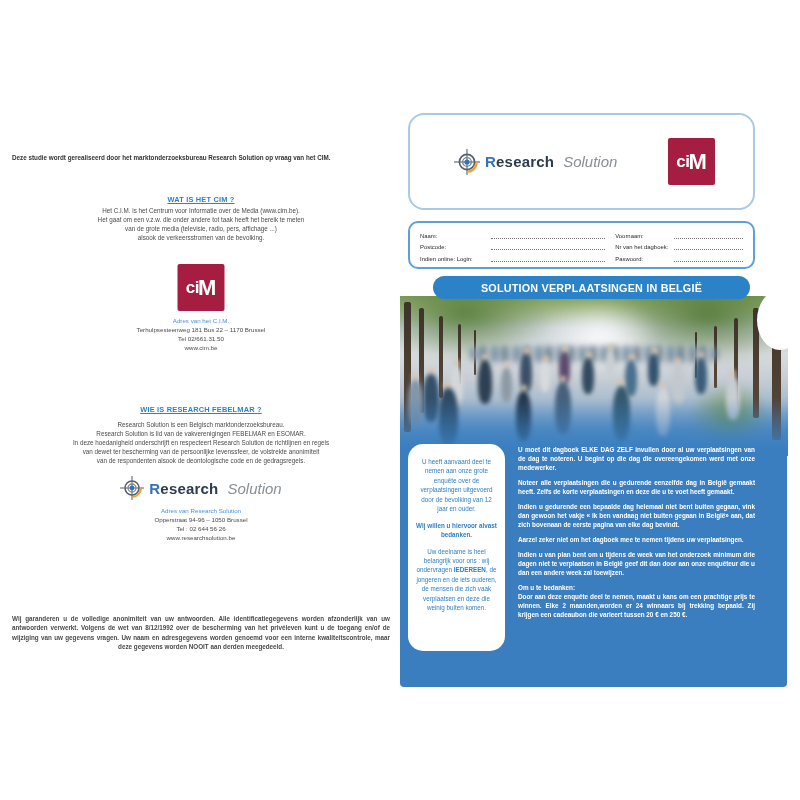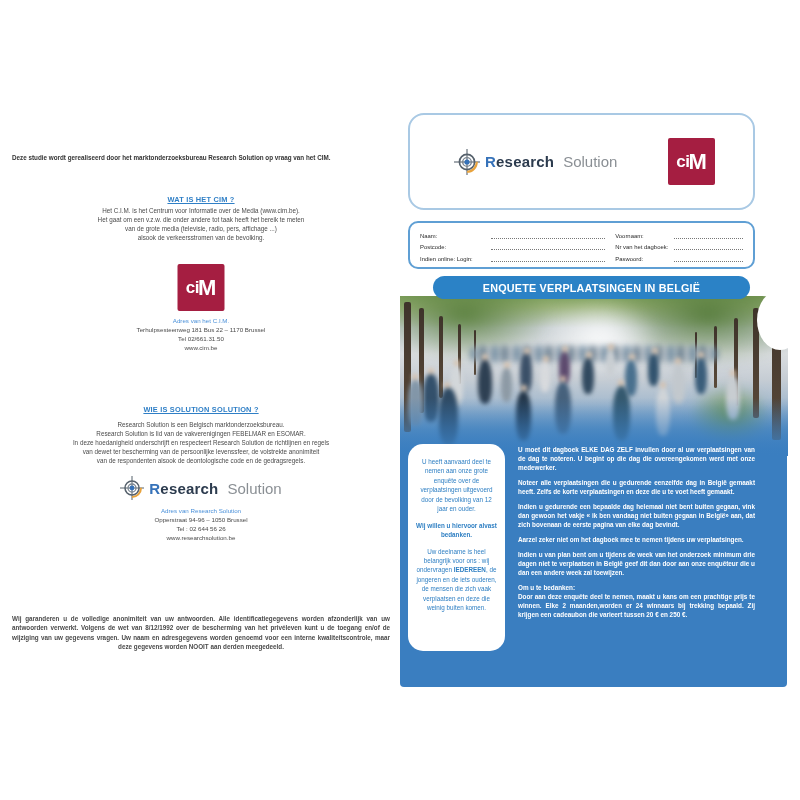--- a/index.html
+++ b/index.html
@@ -24,21 +24,21 @@
   .at-cim{top:317px;}
   .at-rs{top:507px;}
   .addr{font-size:6.2px;color:#4a4a4a;line-height:1.45;}
   .addr span{display:block;}
   .addr-cim{top:326px;}
   .addr-rs{top:516px;}
   .rs-logo{display:flex;align-items:center;justify-content:center;gap:5px;}
   .rs-logo-left{position:absolute;left:0;top:476px;width:100%;}
   .rs-word{font-size:15px;font-weight:700;color:#2c3b4e;letter-spacing:.2px;}
   .rs-word .r1{color:#3672b9;}
-  .rs-sol{font-size:15px;font-weight:400;color:#8a8f94;margin-left:4px;}
+  .rs-sol{font-size:15px;font-weight:400;color:#8a8f94;margin-left:4px;font-style:italic;}
   .footer-par{top:614px;font-size:6.3px;font-weight:700;color:#4a4a4a;line-height:1.5;
               text-align:justify;text-align-last:center;}
   
   .logo-box{position:absolute;left:408px;top:113px;width:347px;height:97px;border:2px solid #a9c9e4;
             border-radius:16px;box-sizing:border-box;display:flex;align-items:center;
             justify-content:space-between;padding:0 38px 0 44px;background:#fff;}
   .logo-box .rs-word{font-size:15px;}
   .cim-badge-hdr{position:static;transform:none;width:47px;height:47px;}
   .form-box{position:absolute;left:408px;top:221px;width:347px;height:48px;border:2px solid #5f9fd4;
             border-radius:10px;box-sizing:border-box;background:#fff;display:grid;
@@ -101,21 +101,21 @@
       <span class="cim-ci">ci</span>
         <span class="cim-m">M</span>
     </div>
     <p class="lp addr-title at-cim">Adres van het C.I.M.</p>
     <div class="lp addr addr-cim">
       <span>Terhulpsesteenweg 181 Bus 22 – 1170 Brussel</span>
       <span>Tel  02/661.31.50</span>
       <span>www.cim.be</span>
     </div>
 
-    <h3 class="lp heading h-rs">WIE IS SOLUTION SOLUTION ?</h3>
+    <h3 class="lp heading h-rs">WIE IS RESEARCH FEBELMAR ?</h3>
     <p class="lp body-par p-rs">Research Solution is een Belgisch marktonderzoeksbureau.
 Research Solution is lid van de vakverenigingen  FEBELMAR en ESOMAR.
 In deze hoedanigheid onderschrijft en respecteert Research Solution de richtlijnen en regels
 van dewet ter bescherming van de persoonlijke levenssfeer, de volstrekte anonimiteit
 van de respondenten alsook de deontologische code en de gedragsregels.</p>
 
     <div class="rs-logo rs-logo-left">
       <svg class="ticon" width="24" height="24" viewBox="0 0 24 24">
         <line x1="12" y1="0" x2="12" y2="24" stroke="#55606b" stroke-width="1"></line>
         <line x1="0" y1="12" x2="24" y2="12" stroke="#55606b" stroke-width="1"></line>
@@ -176,21 +176,21 @@
     <div class="f-cell col-l">
       <span class="f-label">Indien online: Login:</span>
       <span class="dotline"></span>
     </div>
     <div class="f-cell col-r">
       <span class="f-label">Paswoord:</span>
       <span class="dotline"></span>
     </div>
   </div>
 
-  <div class="banner">ENQUETE VERPLAATSINGEN IN BELGIË</div>
+  <div class="banner">SOLUTION VERPLAATSINGEN IN BELGIË</div>
 
   <div class="photo">
     <div>
       <div class="leaf" style="left:-25px;top:-30px;width:180px;height:95px;background:radial-gradient(#5c8140,rgba(92,129,64,0) 70%);"></div>
       <div class="leaf" style="right:-25px;top:-35px;width:210px;height:105px;background:radial-gradient(#587d3e,rgba(88,125,62,0) 70%);"></div>
       <div class="leaf" style="right:18px;top:88px;width:80px;height:62px;background:radial-gradient(#6f9449,rgba(111,148,73,0) 72%);filter:blur(5px);"></div>
       <div class="glow" style="left:36%;top:6px;width:120px;height:72px;"></div>
       <div class="trunk" style="left:1%;top:6px;width:7px;height:130px;"></div>
       <div class="trunk" style="left:5%;top:12px;width:5px;height:105px;"></div>
       <div class="trunk" style="left:10%;top:20px;width:4px;height:82px;"></div>

